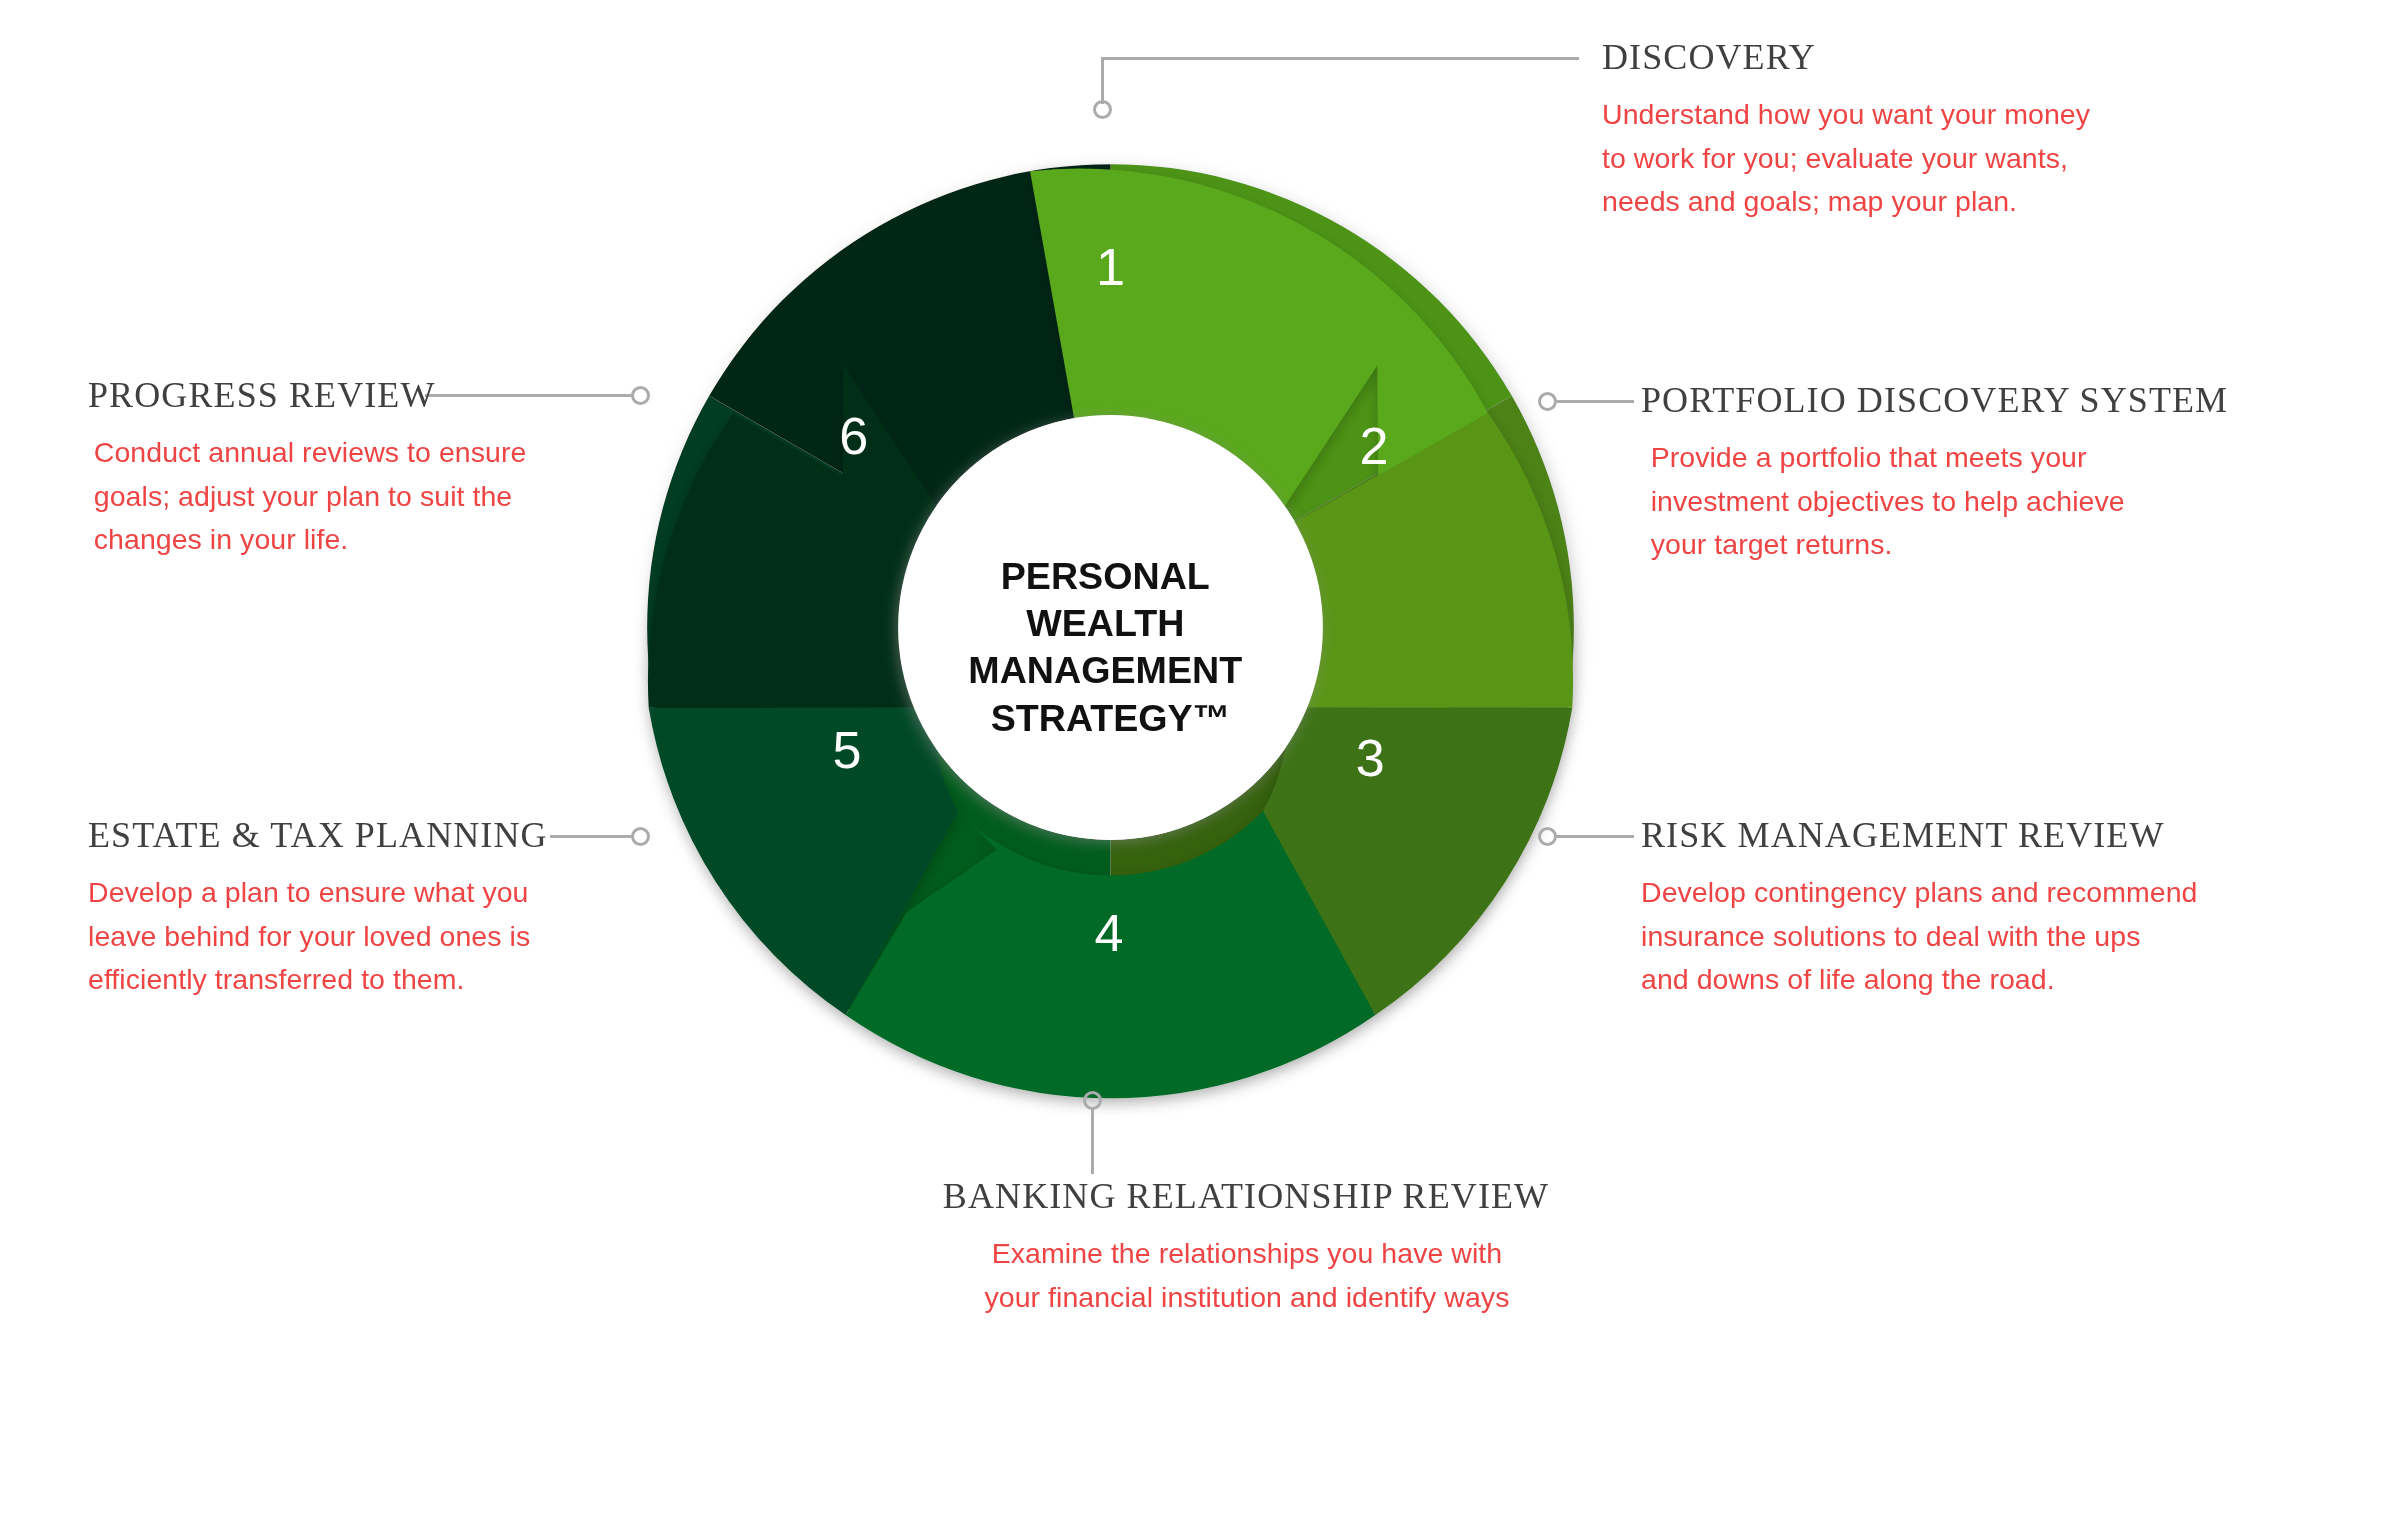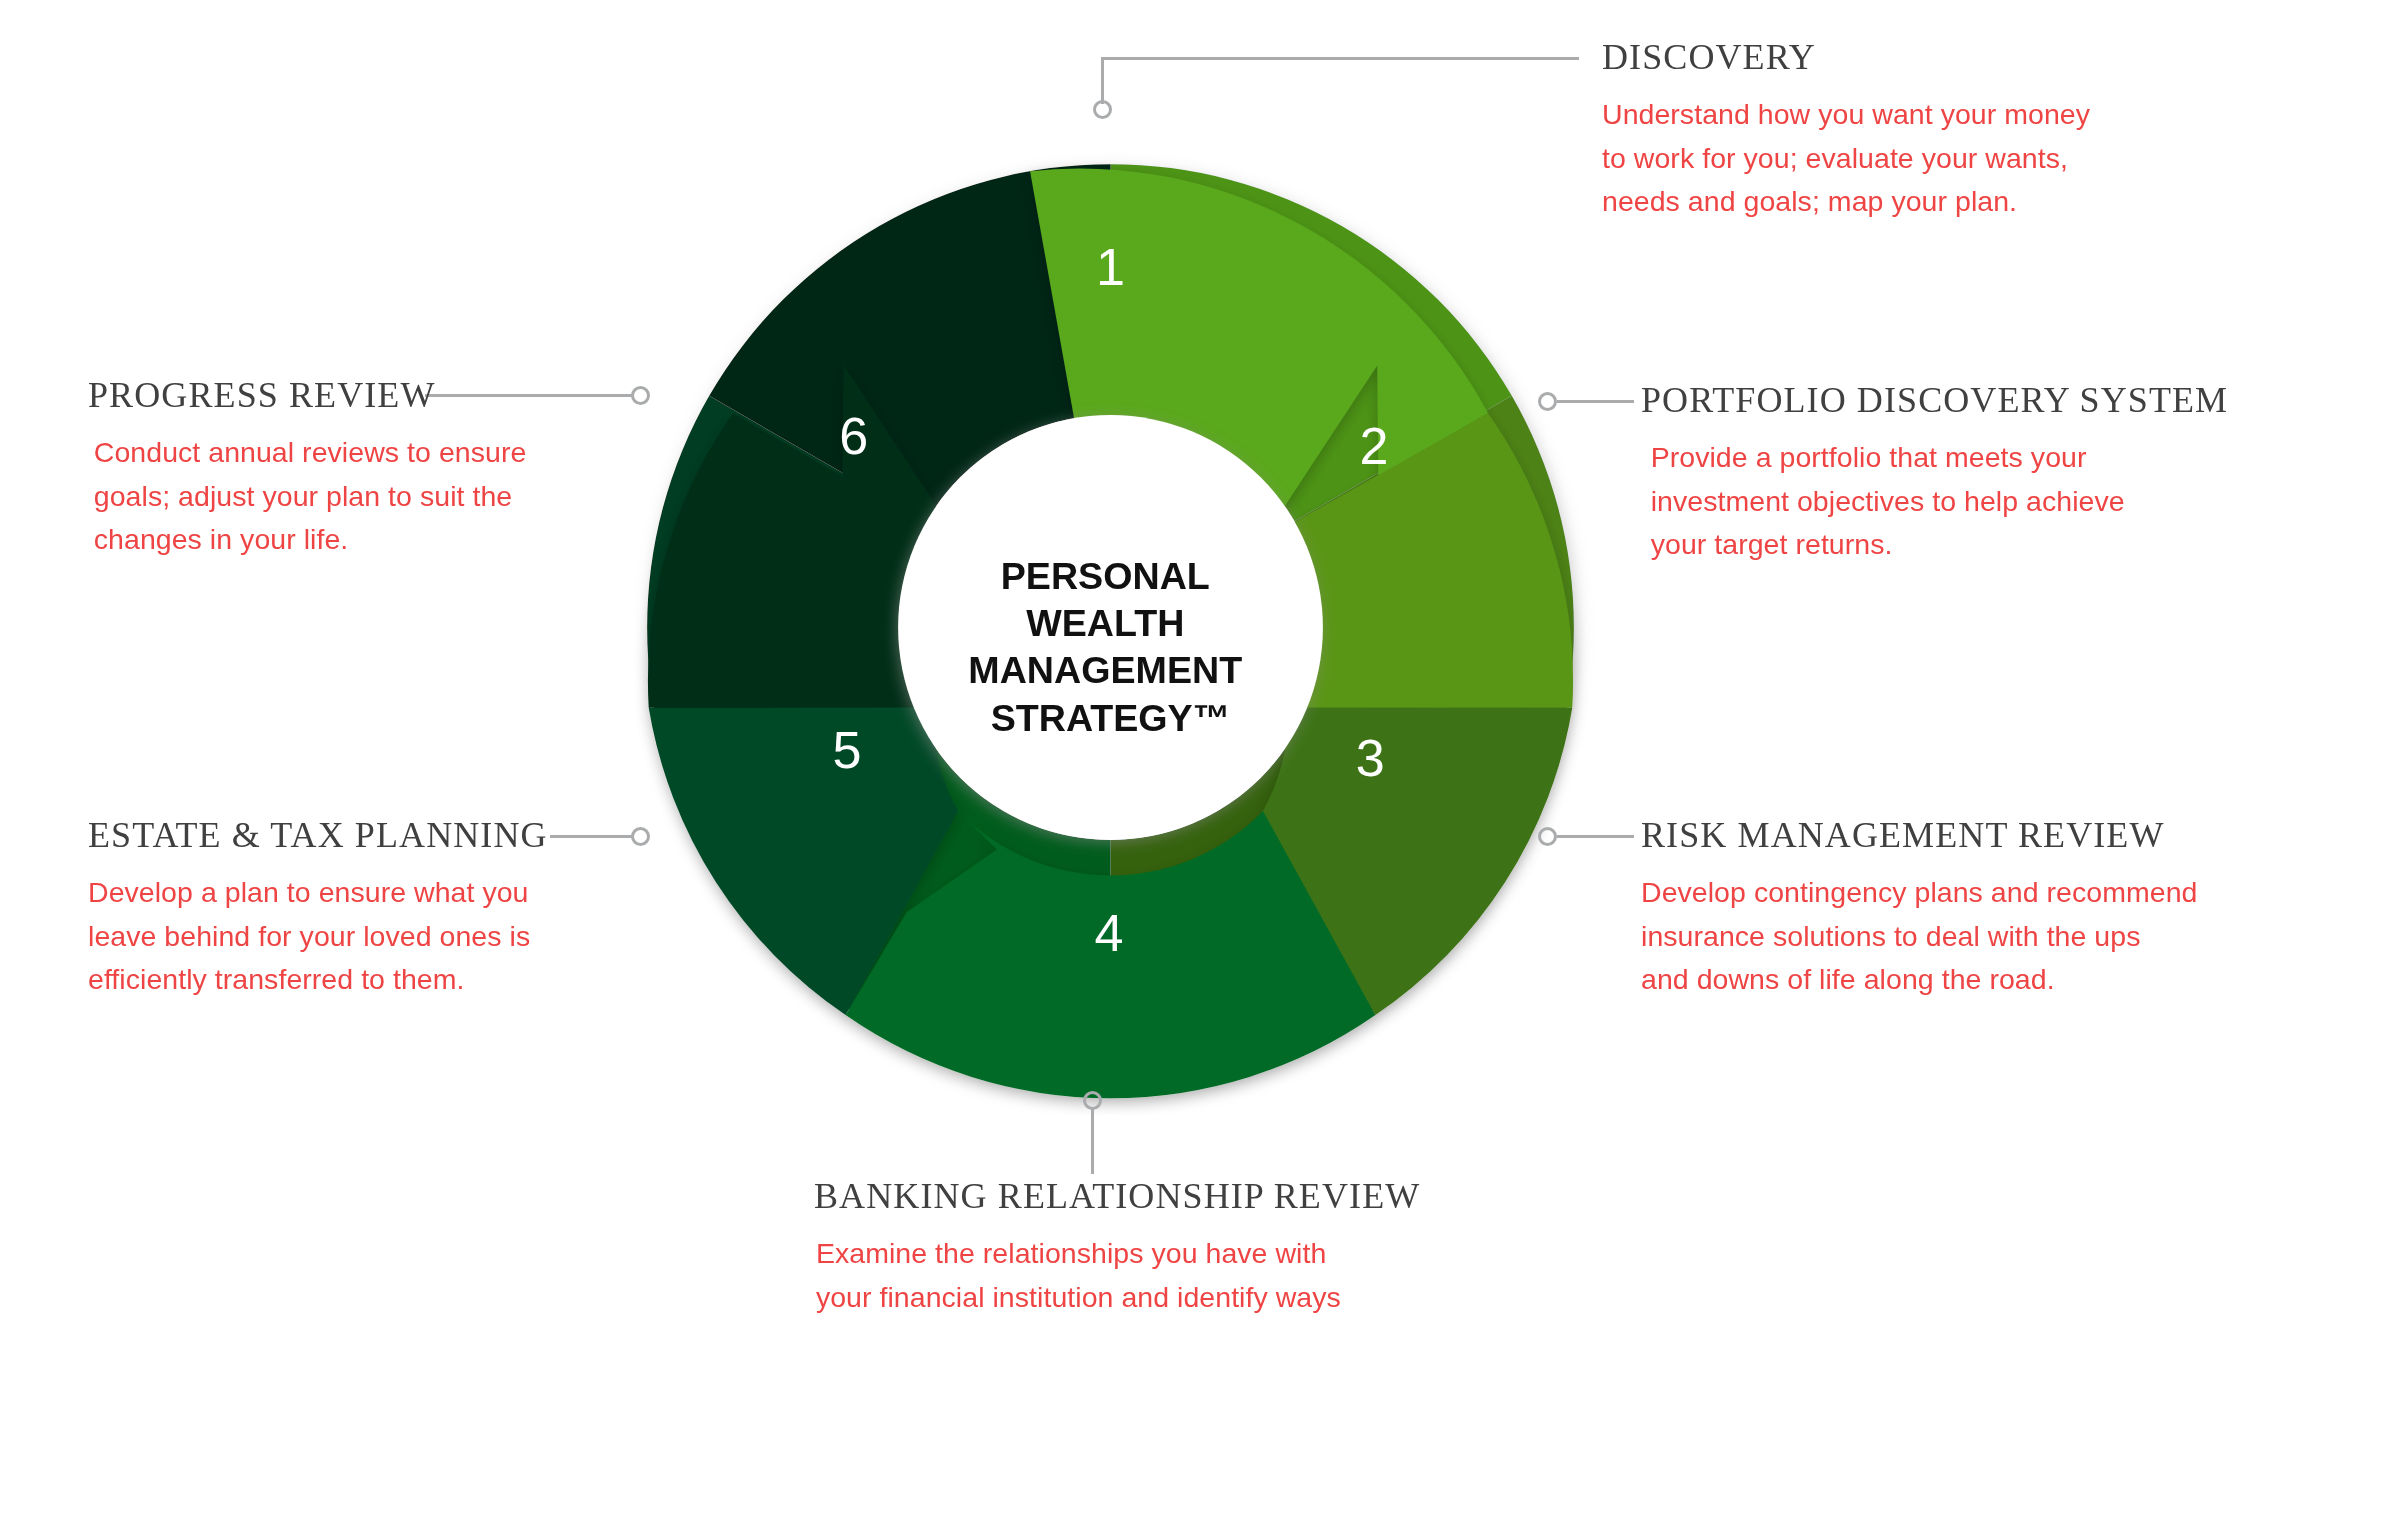--- a/index.html
+++ b/index.html
@@ -211,21 +211,21 @@
 
   <div class="callout right" style="left:1641px; top:817px; width:753px;">
     <div class="callout-title">RISK MANAGEMENT REVIEW</div>
     <div class="callout-body">
       <span>Develop contingency plans and recommend</span>
       <span>insurance solutions to deal with the ups</span>
       <span>and downs of life along the road.</span>
     </div>
   </div>
 
-  <div class="callout" style="left:814px; top:1178px; width:772px;">
+  <div class="callout" style="left:860px; top:1178px; width:772px;text-align:center;">
     <div class="callout-title">BANKING RELATIONSHIP REVIEW</div>
     <div class="callout-body" style="padding-left:1.9px;">
       <span>Examine the relationships you have with</span>
       <span>your financial institution and identify ways</span>
     </div>
   </div>
 
   <div class="callout left" style="left:88px; top:817px; width:483px;">
     <div class="callout-title">ESTATE &amp; TAX PLANNING</div>
     <div class="callout-body">

